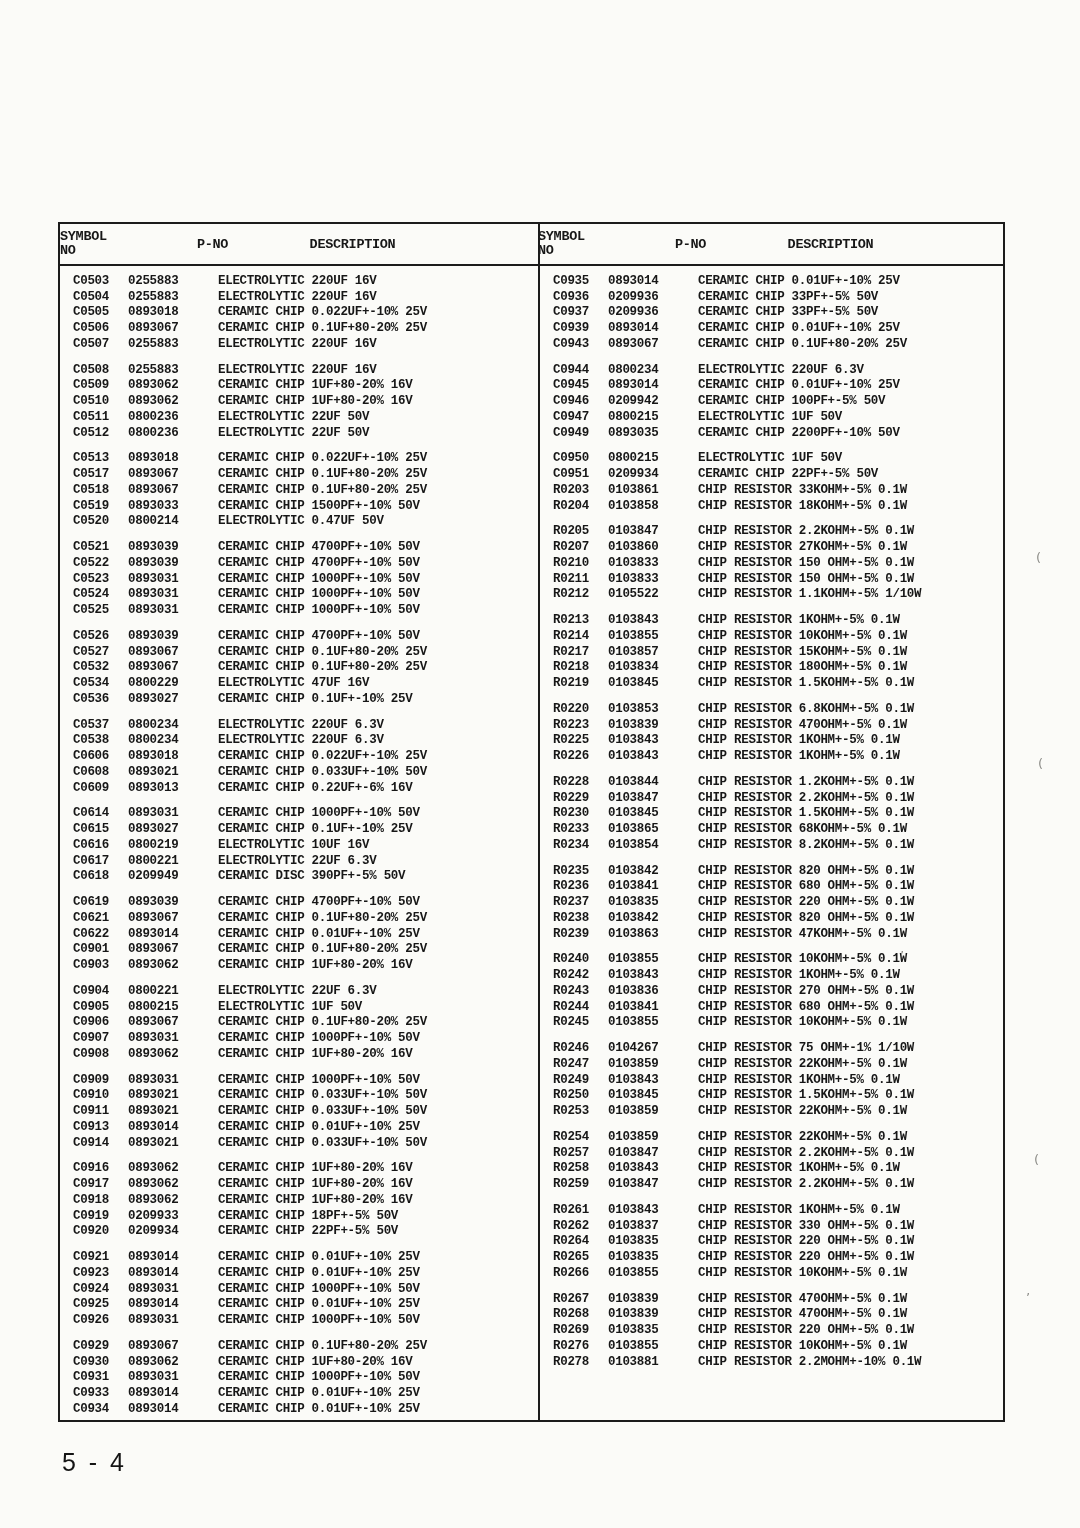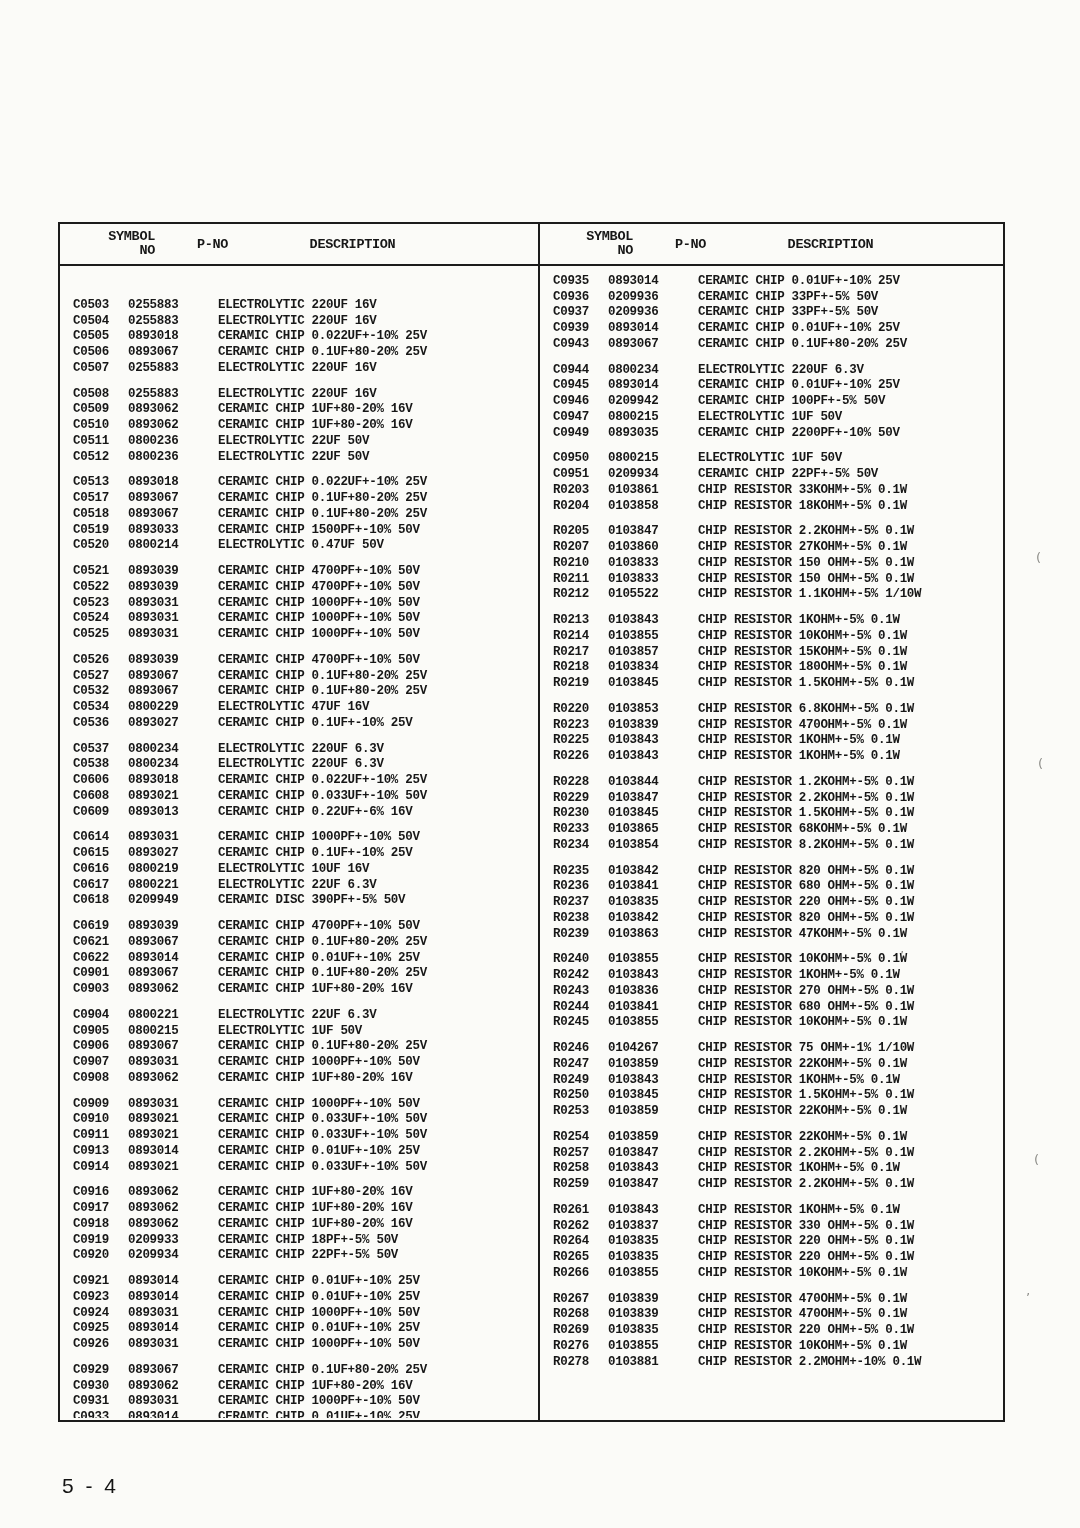--- a/index.html
+++ b/index.html
@@ -16,40 +16,40 @@
   .header-row{
     position:absolute;top:0;left:0;right:0;height:40px;
     border-bottom:2px solid #1b1b1b;display:flex;box-sizing:content-box;
   }
   .header-half{
     display:grid;grid-template-columns:95px 115px 165px 1fr;align-items:center;
     font-weight:bold;font-size:13.5px;letter-spacing:-0.3px;
   }
   .header-half.left{width:478px;}
   .header-half.right{flex:1;}
-  .h-sym{text-align:right;line-height:14px;padding-left:6px;}
+  .h-sym{text-align:left;line-height:14px;}
   .h-pno{text-align:center;}
   .h-desc{text-align:center;}
   .body-col{
     position:absolute;top:42px;bottom:2px;overflow:hidden;padding-top:7px;box-sizing:border-box;
   }
-  .body-col.left{left:0;width:478px;margin-top:24px;}
+  .body-col.left{left:0;width:478px;}
   .body-col.right{left:480px;right:8px;}
   .group{margin-bottom:10px;}
   .row{
     display:flex;height:15.75px;align-items:center;white-space:nowrap;
     font-size:12.5px;font-weight:bold;letter-spacing:-0.3px;
   }
   .sym{margin-left:13px;width:55px;}
   .pno{width:74px;}
   .desc{margin-left:16px;}
   .page-number{
     position:absolute;left:62px;top:1448px;
     font-family:"Liberation Sans","DejaVu Sans",sans-serif;
-    font-size:21px;letter-spacing:3px;color:#141414;margin-top:26px;
+    font-size:25px;letter-spacing:3px;color:#141414;
   }
   .scan-mark{
     position:absolute;color:#8e8e8a;font-size:13px;
     font-family:"DejaVu Sans",sans-serif;pointer-events:none;
   }
 </style>
 </head>
 <body>
 
 <div class="page">

